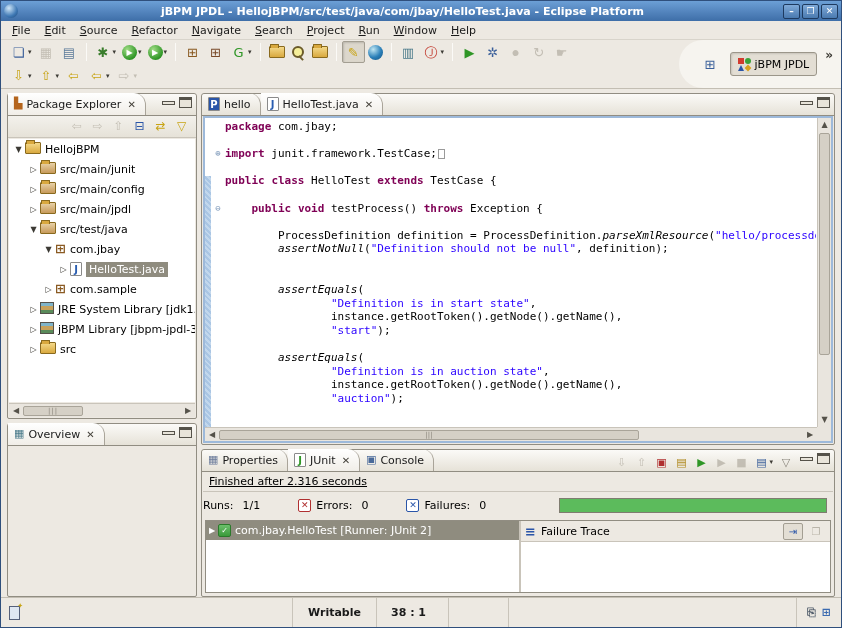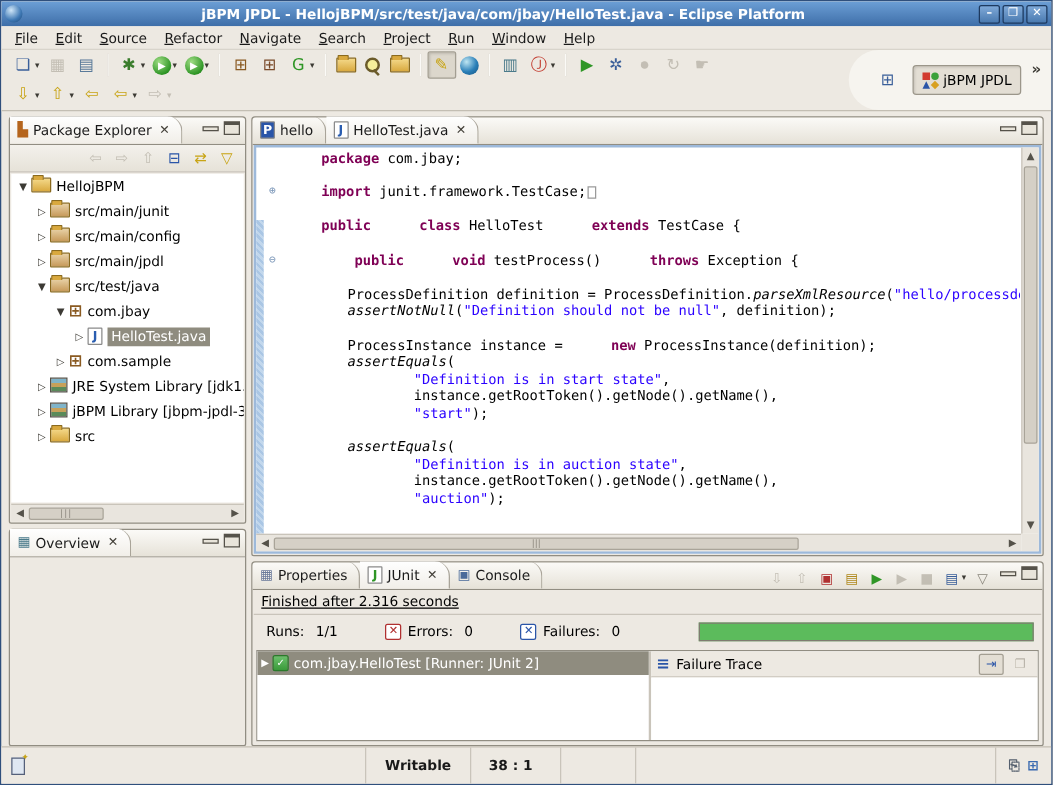--- a/index.html
+++ b/index.html
@@ -76,37 +76,37 @@
   .hscroll { position:absolute; left:1px; right:1px; bottom:1px; height:14px; background:#e9e5de; border-top:1px solid #c9c4ba; display:flex; align-items:center; }
   .hscroll .arr { width:14px; font-size:8px; text-align:center; color:#55524a; }
   .hscroll .thumb { height:10px; background:#d5d0c6; border:1px solid #a9a499; border-radius:2px; display:flex; align-items:center; justify-content:center; font-size:7px; color:#8a867c; letter-spacing:1px; }
 
   
   .ed-body { position:absolute; top:22px; left:1px; right:1px; bottom:1px; background:#fff; border:2px solid #9db9da; }
   .range-strip { position:absolute; left:0; top:58px; bottom:14px; width:6px; background:repeating-linear-gradient(45deg,#aac6e4,#aac6e4 2px,#c2d7ec 2px,#c2d7ec 4px); }
   .code { position:absolute; left:6px; top:2px; right:15px; bottom:15px; overflow:hidden; font-family:"DejaVu Sans Mono","Liberation Mono",monospace; font-size:11px; }
   .cl { display:flex; height:13.6px; line-height:13.6px; white-space:pre; }
   .cl .fold { width:14px; flex:none; text-align:center; color:#7a96b8; font-size:9px; }
-  .kw { color:#7f0055; font-weight:bold;margin-left:32px; }
+  .kw { color:#7f0055; font-weight:bold; }
   .str { color:#2a00ff; }
   .it { font-style:italic; }
   .codebox { display:inline-block; width:7px; height:10px; border:1px solid #9a9a9a; vertical-align:middle; margin-left:1px; }
   .vscroll { position:absolute; right:0; top:0; width:14px; bottom:14px; background:#e9e5de; border-left:1px solid #c9c4ba; }
   .vscroll .arr { height:14px; font-size:8px; text-align:center; color:#55524a; line-height:14px; }
   .vscroll .thumb { position:absolute; left:1px; right:1px; top:15px; height:72%; background:#d5d0c6; border:1px solid #a9a499; border-radius:2px; }
   .ed-hscroll { position:absolute; left:0; right:14px; bottom:0; height:14px; background:#e9e5de; border-top:1px solid #c9c4ba; display:flex; align-items:center; }
   .corner { position:absolute; right:0; bottom:0; width:14px; height:14px; background:#e9e5de; }
 
   
   .bp-toolbar { position:absolute; right:38px; top:3px; display:flex; align-items:center; }
   .bp-toolbar .tbtn { height:18px; }
   .bp-toolbar .tbtn .glyph { font-size:11px; width:14px; }
   .junit-body { position:absolute; top:22px; left:1px; right:1px; bottom:1px; background:#ede9e2; }
   .finished { height:20px; font-size:11px; padding:3px 6px; border-bottom:1px solid #c9c4ba;text-decoration:underline; }
-  .counters { height:26px; display:flex; align-items:center; font-size:11px; padding-left:10px; }
+  .counters { height:26px; display:flex; align-items:center; font-size:11px; }
   .counters .cnt { display:flex; align-items:center; gap:5px; margin-right:38px; }
   .cnt .val { margin-left:4px; }
   .okbar { margin-left:auto; margin-right:6px; width:268px; height:15px; background:#5cbb5c; border:1px solid #7f7c70; }
   .panes { position:absolute; left:2px; right:2px; top:48px; bottom:2px; display:flex; background:#fff; border:1px solid #918d82; }
   .tests-pane { width:315px; border-right:2px solid #c9c4ba; background:#fff; }
   .test-row { display:flex; align-items:center; height:19px; background:#8f8c7f; color:#fff; font-size:11px; white-space:nowrap; overflow:hidden; }
   .test-row .arrow { width:12px; text-align:center; font-size:8px; color:#fff; }
   .suite-ic { width:13px; height:13px; background:linear-gradient(#6cc06c,#3a9a3a); border:1px solid #2a7a2a; border-radius:2px; margin-right:4px; color:#fff; font-size:8px; text-align:center; line-height:12px; }
   .trace-pane { flex:1; display:flex; flex-direction:column; }
   .trace-head { height:21px; background:#ede9e2; border-bottom:1px solid #c9c4ba; display:flex; align-items:center; padding:0 4px; font-size:11px; }
@@ -416,21 +416,21 @@
           <div class="cl"><span class="fold"></span><span></span></div>
           <div class="cl"><span class="fold">⊕</span><span><span class="kw">import</span><span> junit.framework.TestCase;</span><span class="codebox"></span></span></div>
           <div class="cl"><span class="fold"></span><span></span></div>
           <div class="cl"><span class="fold"></span><span><span class="kw">public</span><span> </span><span class="kw">class</span><span> HelloTest </span><span class="kw">extends</span><span> TestCase {</span></span></div>
           <div class="cl"><span class="fold"></span><span></span></div>
           <div class="cl"><span class="fold">⊖</span><span><span>    </span><span class="kw">public</span><span> </span><span class="kw">void</span><span> testProcess() </span><span class="kw">throws</span><span> Exception {</span></span></div>
           <div class="cl"><span class="fold"></span><span></span></div>
           <div class="cl"><span class="fold"></span><span><span>        ProcessDefinition definition = ProcessDefinition.</span><span class="it">parseXmlResource</span><span>(</span><span class="str">"hello/processdef</span></span></div>
           <div class="cl"><span class="fold"></span><span><span>        </span><span class="it">assertNotNull</span><span>(</span><span class="str">"Definition should not be null"</span><span>, definition);</span></span></div>
           <div class="cl"><span class="fold"></span><span></span></div>
-          <div class="cl"><span class="fold"></span><span><span>        ProcessInstance instance = </span><span class="kw">new</span><span> ProcessInstance(definition);</span></span></div>
+          <div class="cl"><span class="fold"></span></div>
           <div class="cl"><span class="fold"></span><span><span>        </span><span class="it">assertEquals</span><span>(</span></span></div>
           <div class="cl"><span class="fold"></span><span><span>                </span><span class="str">"Definition is in start state"</span><span>,</span></span></div>
           <div class="cl"><span class="fold"></span><span><span>                instance.getRootToken().getNode().getName(),</span></span></div>
           <div class="cl"><span class="fold"></span><span><span>                </span><span class="str">"start"</span><span>);</span></span></div>
           <div class="cl"><span class="fold"></span><span></span></div>
           <div class="cl"><span class="fold"></span><span><span>        </span><span class="it">assertEquals</span><span>(</span></span></div>
           <div class="cl"><span class="fold"></span><span><span>                </span><span class="str">"Definition is in auction state"</span><span>,</span></span></div>
           <div class="cl"><span class="fold"></span><span><span>                instance.getRootToken().getNode().getName(),</span></span></div>
           <div class="cl"><span class="fold"></span><span><span>                </span><span class="str">"auction"</span><span>);</span></span></div>
         </div>

